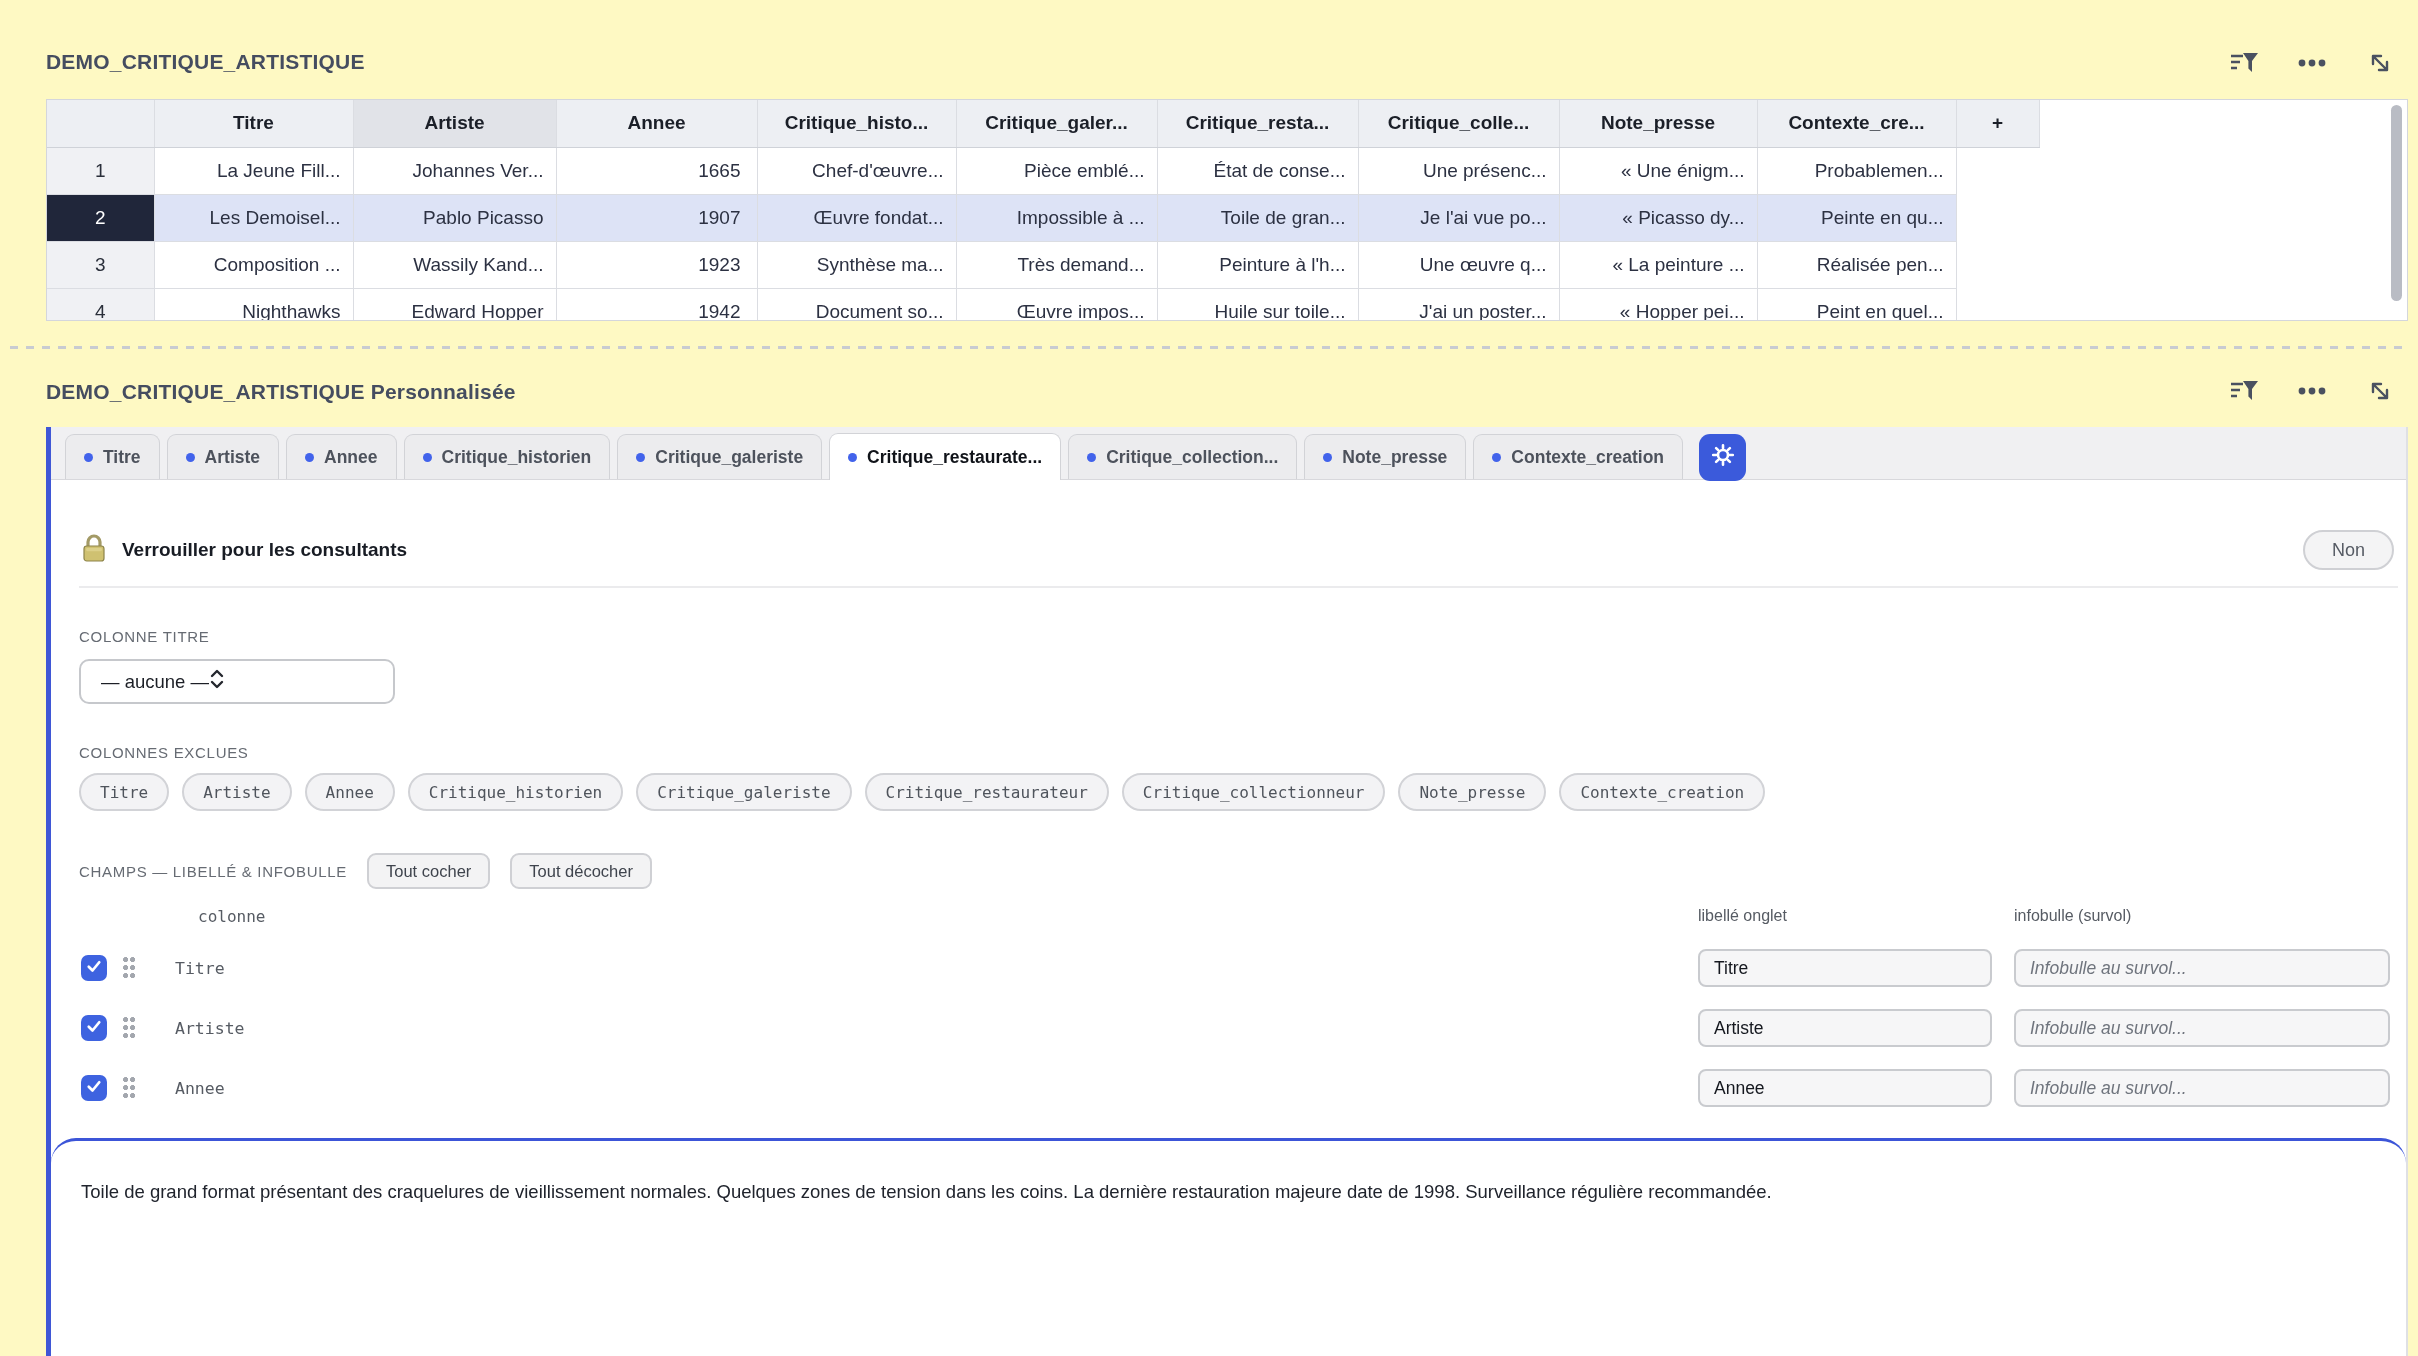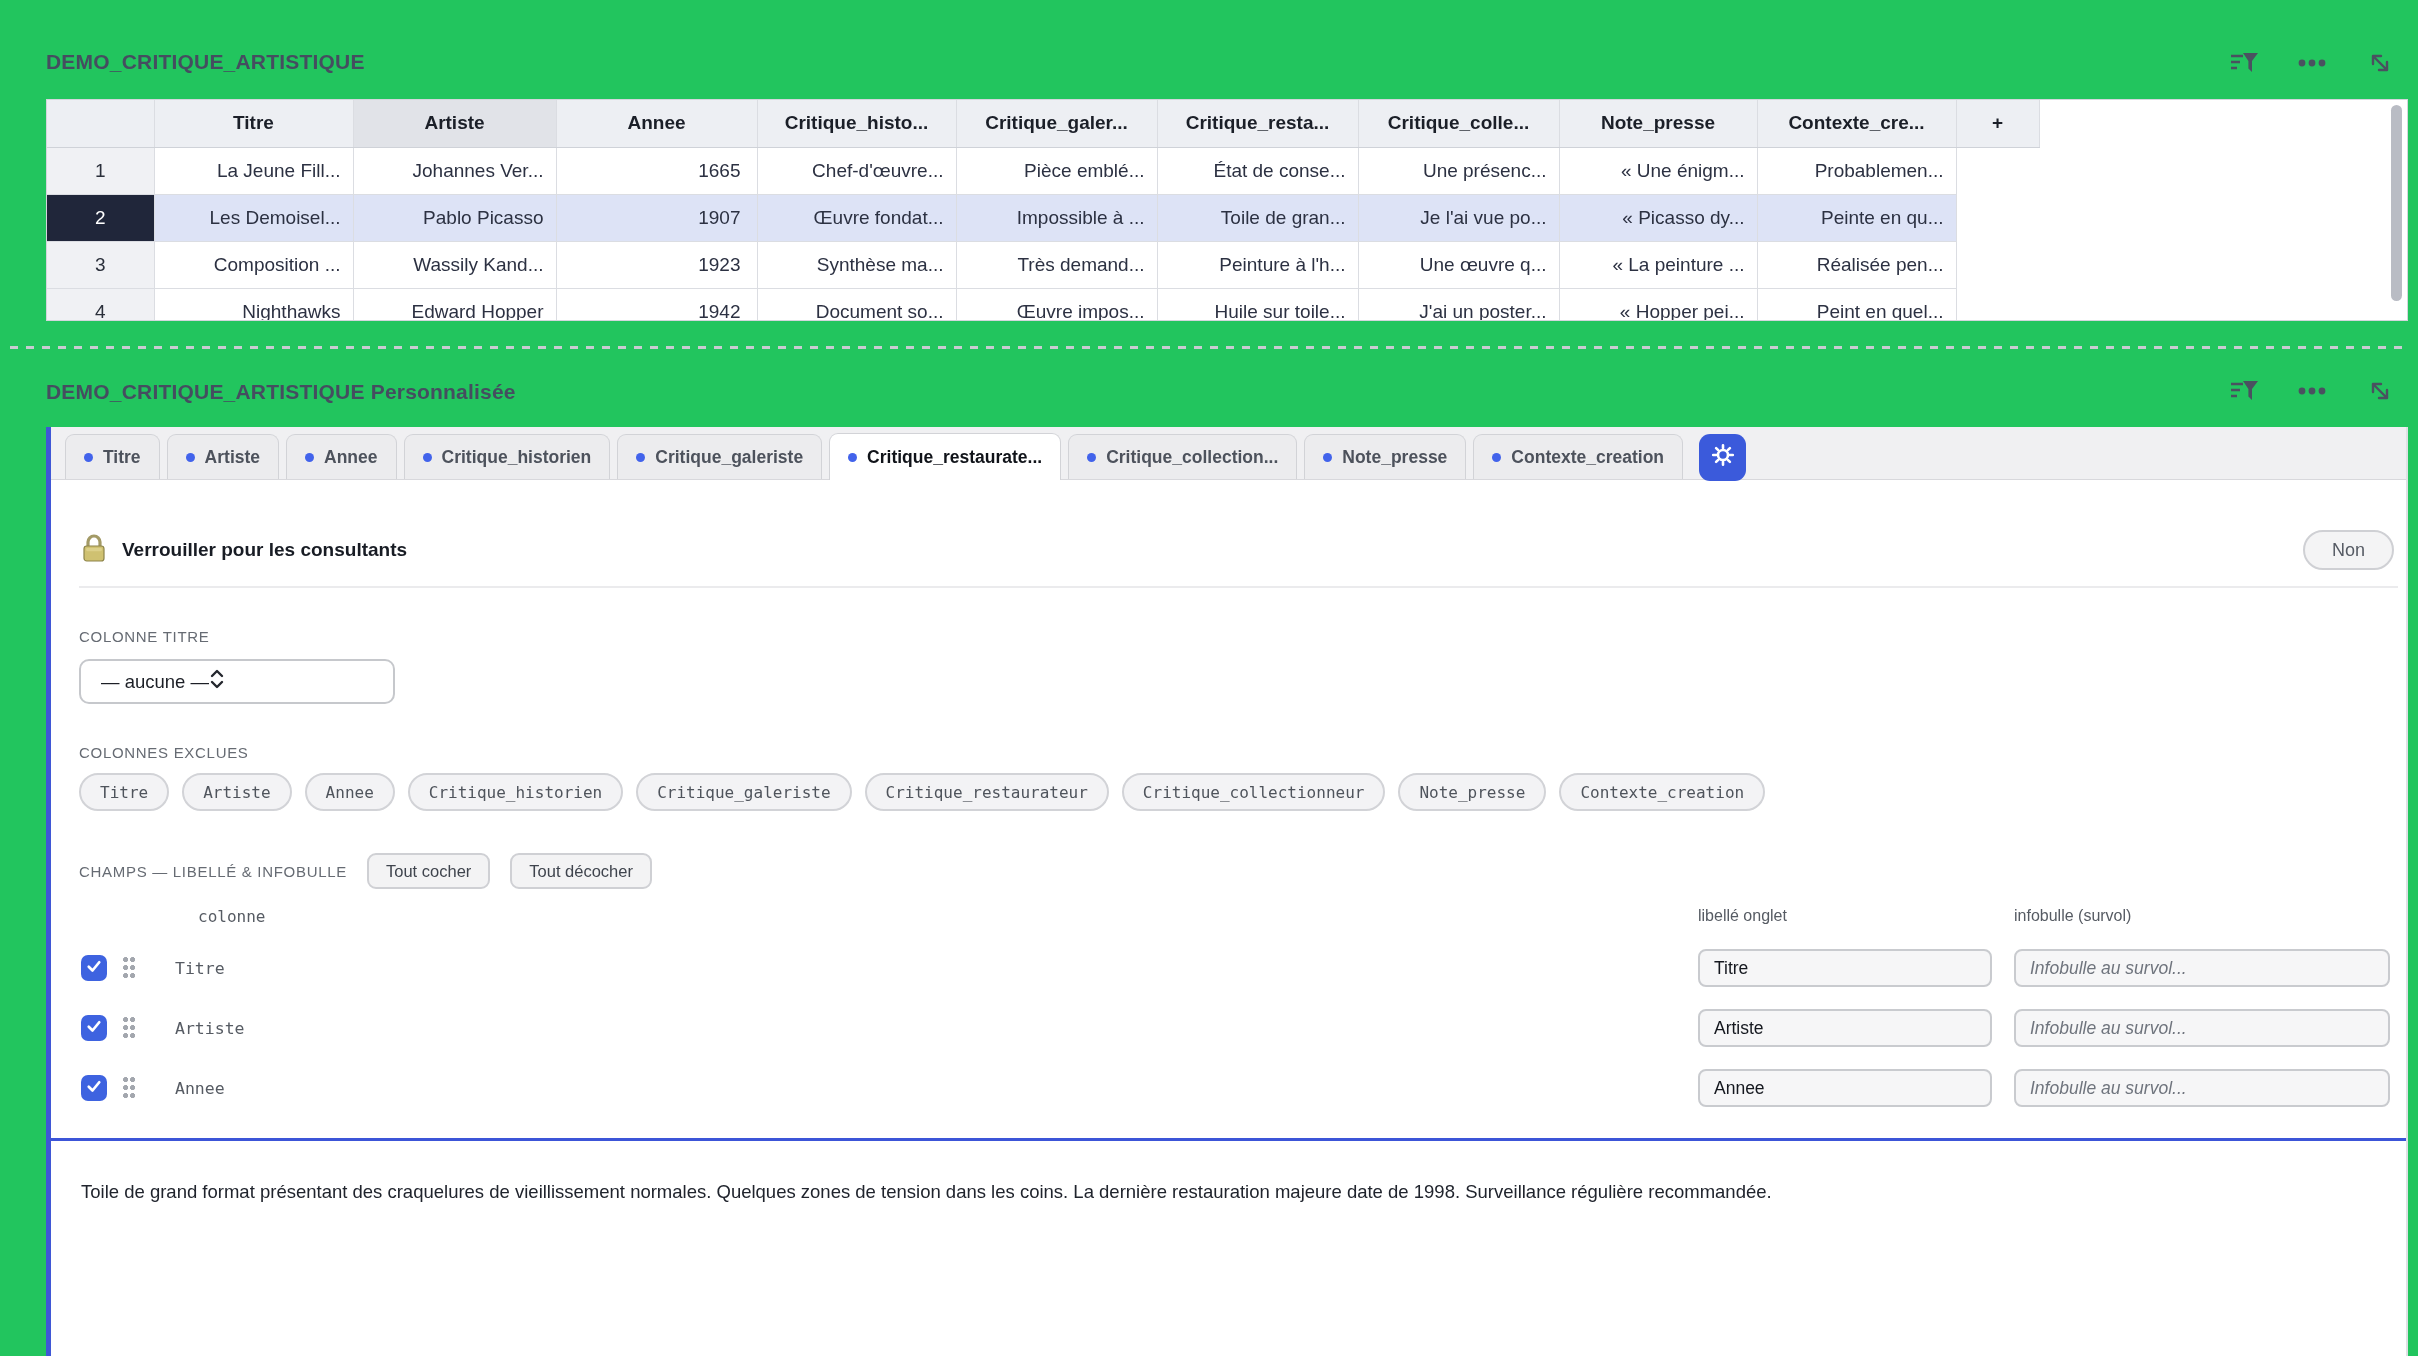--- a/index.html
+++ b/index.html
@@ -1,19 +1,19 @@
 <!DOCTYPE html>
 <html><head>
 <meta charset="utf-8">
 <style>
   * { margin:0; padding:0; box-sizing:border-box; }
   html,body { background:#fff; }
   #app {
     position:relative; width:2418px; height:1356px; overflow:hidden;
-    background:#22c55e; font-family:"Liberation Sans","DejaVu Sans",sans-serif;
+    background:#fef9c3; font-family:"Liberation Sans","DejaVu Sans",sans-serif;
     color:#23272f;
   }
   .mono { font-family:"DejaVu Sans Mono","Liberation Mono",monospace; }
 
   
   .sec-title { position:absolute; left:46px; font-size:21px; font-weight:700; color:#454d60; letter-spacing:.2px; }
   .t1 { top:50px; } .t2 { top:380px; }
   .toolbar { position:absolute; right:22px; display:flex; align-items:center; gap:36px; }
   .tb1 { top:48px; } .tb2 { top:376px; }
   .tool-btn { width:32px; height:30px; display:flex; align-items:center; justify-content:center; cursor:pointer; }
@@ -91,21 +91,21 @@
     background:radial-gradient(circle at 2.6px 2.6px,#a3a7ae 2.3px,transparent 2.8px);
     background-size:7px 8px; }
   .fname { padding-left:24px; font-size:16.5px; color:#565b63; }
   .finput { height:38px; border:2px solid #c9cbcf; border-radius:8px; background:#f6f6f7;
     font-size:17.5px; color:#15181f; padding:0 14px; width:100%; outline:none;
     font-family:"Liberation Sans","DejaVu Sans",sans-serif; }
   .finput::placeholder { font-style:italic; color:#6f747d; }
 
   .preview { position:absolute; left:0; right:0; top:658px; bottom:0;
     border-top:3px solid #3c55d8; background:#fff; padding:28px 60px 4px 30px;
-    font-size:18.5px; line-height:46px; color:#20242d; cursor:text; }
+    font-size:18.5px; line-height:46px; color:#20242d; cursor:text;border-radius:25px; }
 </style>
 </head>
 <body>
 
 <div id="app">
 
   <div class="sec-title t1">DEMO_CRITIQUE_ARTISTIQUE</div>
 
   <div class="toolbar tb1">
     <div class="tool-btn">

